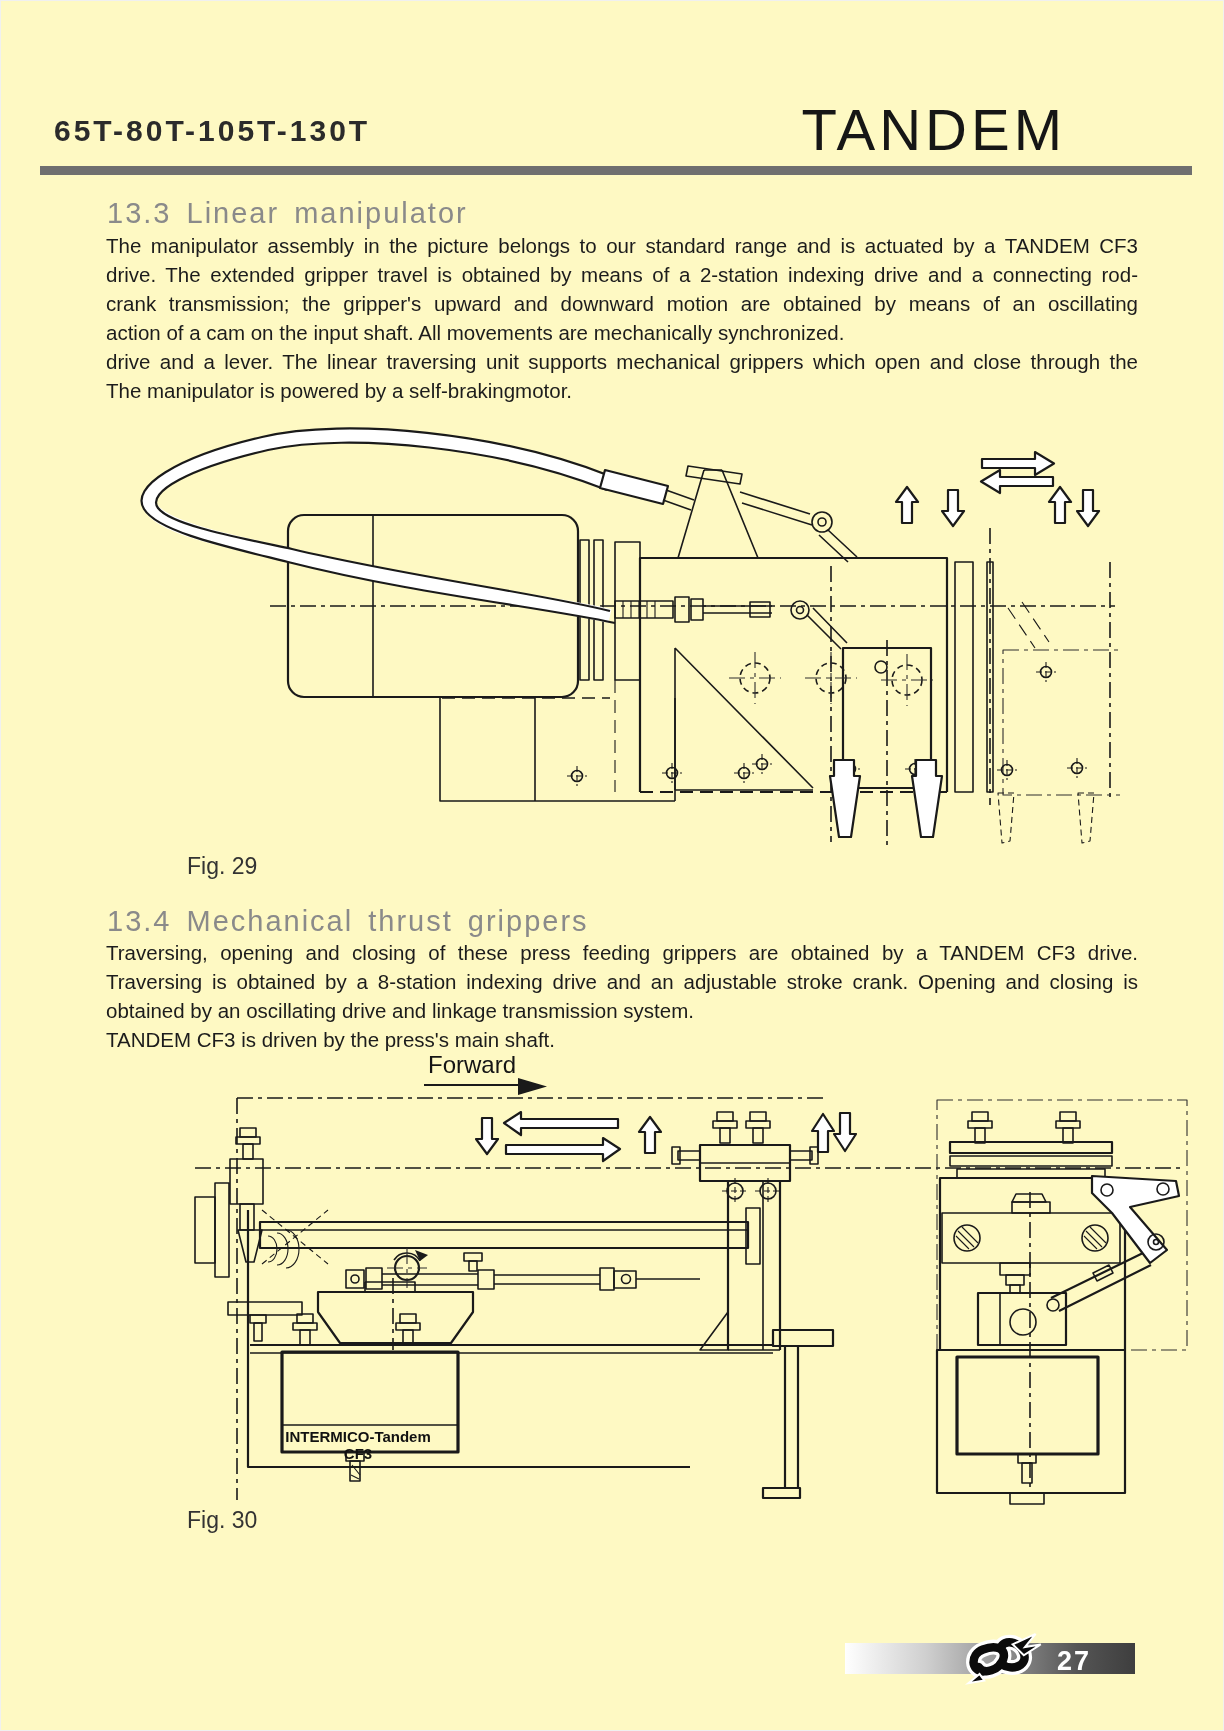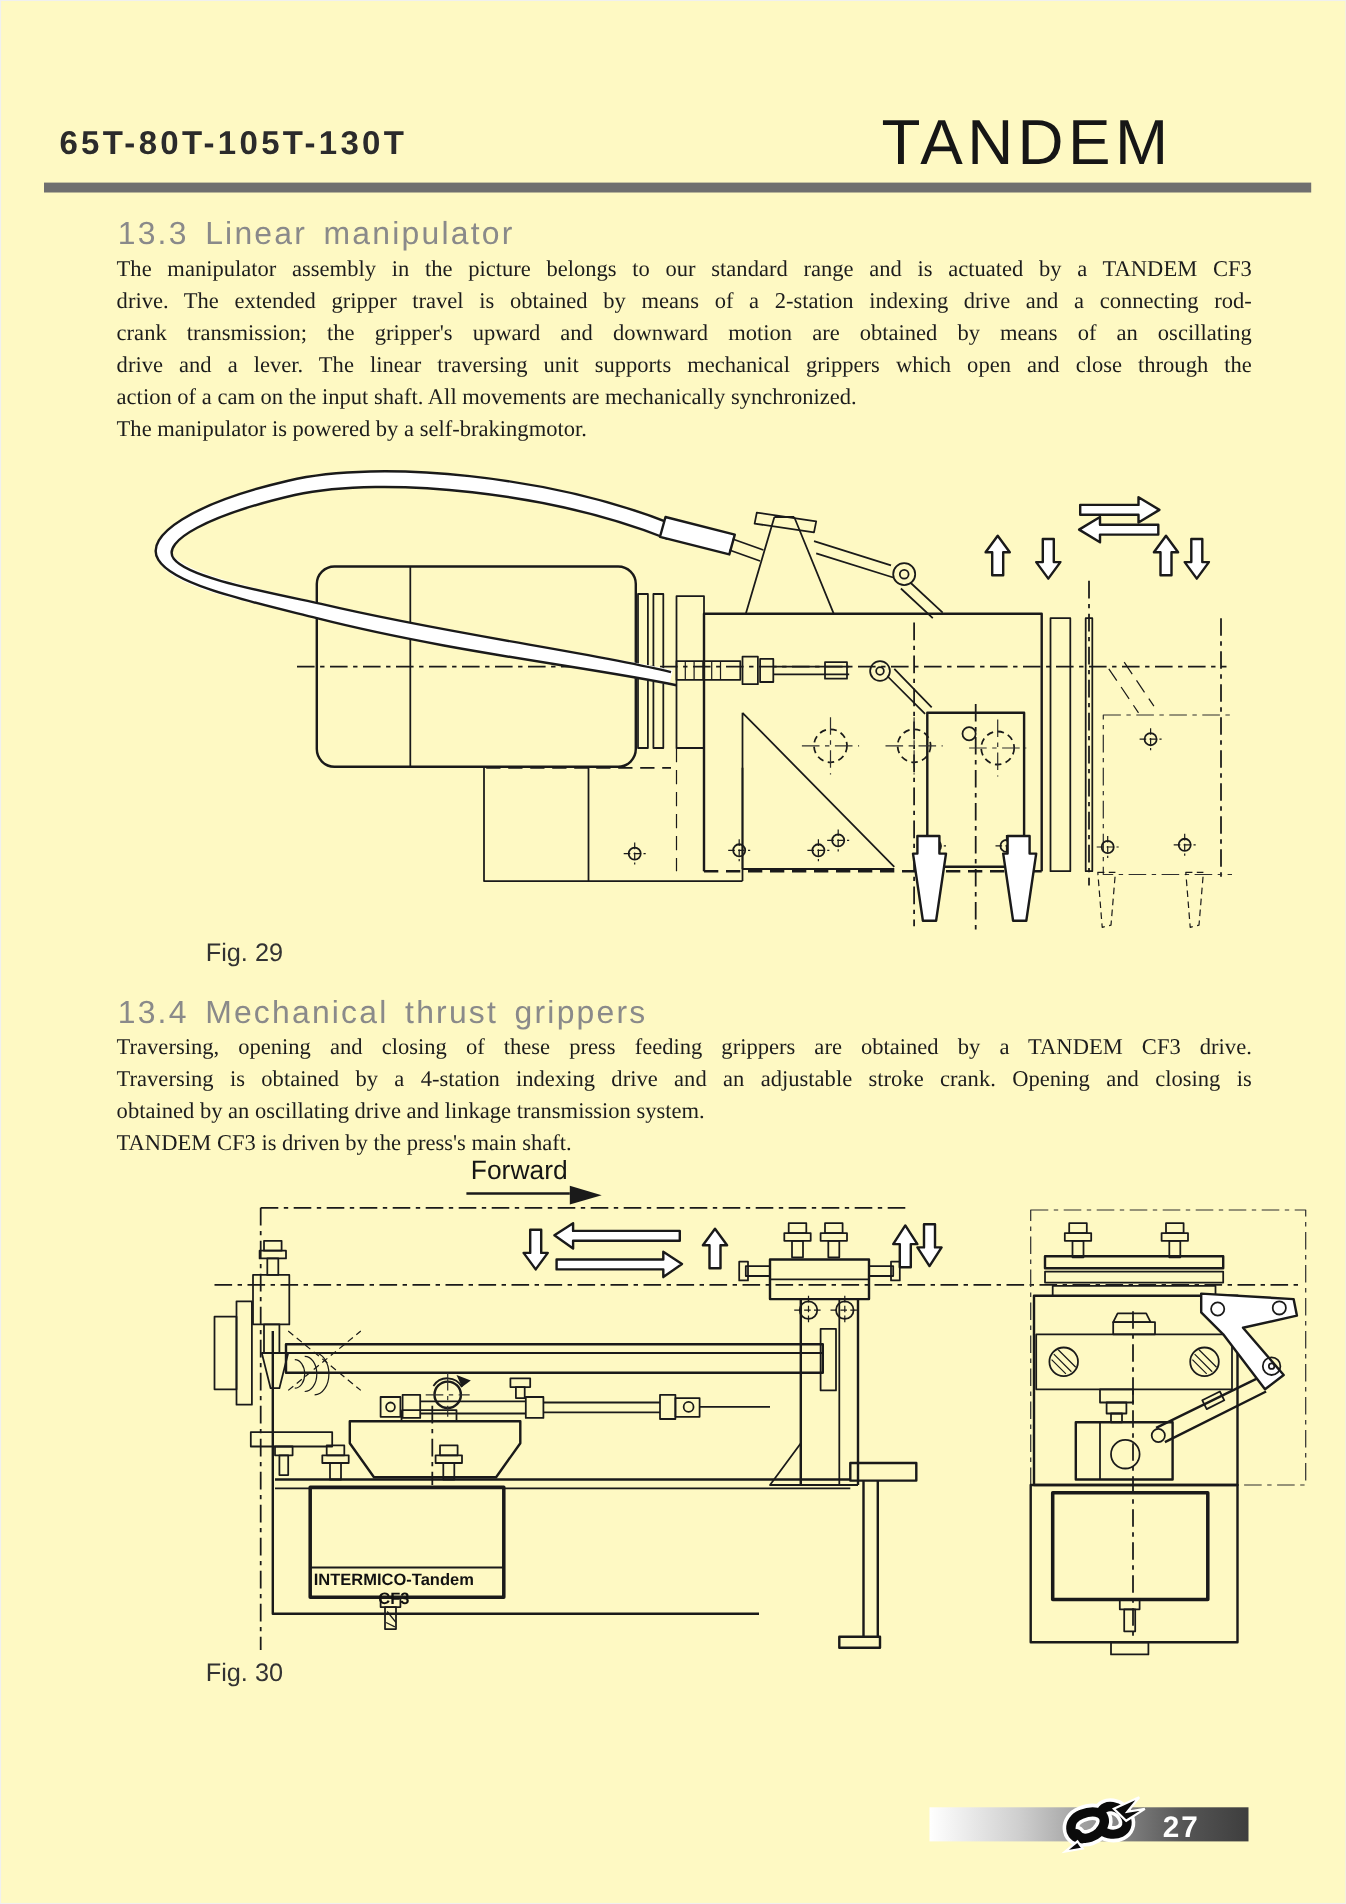--- a/index.html
+++ b/index.html
@@ -8,21 +8,21 @@
         box-shadow:inset 0 0 0 1px #f0f0f0;}
   .abs{position:absolute;}
   .model{left:54px;top:114px;font-size:30px;font-weight:700;letter-spacing:3px;
          color:#2b2b2b;}
   .brand{right:158px;top:96px;font-size:58px;font-weight:400;letter-spacing:4px;
          color:#161616;}
   .rule{left:40px;top:166px;width:1152px;height:9px;background:#6f6f6f;}
   .h{font-size:29px;font-weight:400;letter-spacing:2px;word-spacing:5px;color:#8a8a8a;}
   .h1pos{left:107px;top:197px;}
   .h2pos{left:107px;top:905px;}
-  .body{left:106px;width:1032px;font-size:20.5px;line-height:29px;color:#1c1c1c;font-family:Liberation Serif, serif;}
+  .body{left:106px;width:1032px;font-size:20.5px;line-height:29px;color:#1c1c1c;}
   .p1pos{top:231px;}
   .p2pos{top:938px;}
   .jline{white-space:nowrap;overflow:hidden;height:29px;}
   .jline.just{text-align:justify;text-align-last:justify;text-justify:inter-word;}
   .caption{font-size:23px;color:#333;}
   .cap29{left:187px;top:853px;}
   .cap30{left:187px;top:1507px;}
   .forward{left:428px;top:1051px;font-size:24px;color:#151515;}
   .unitlabel{left:284px;top:1428px;width:148px;font-size:15px;font-weight:700;
              text-align:center;color:#111;}
@@ -53,22 +53,22 @@
 
   <div class="abs model">65T-80T-105T-130T</div>
   <div class="abs brand">TANDEM</div>
   <div class="abs rule"></div>
 
   <div class="abs h h1pos">13.3 Linear manipulator</div>
   <div class="abs body p1pos">
       <div class="jline just">The manipulator assembly in the picture belongs to our standard range and is actuated by a TANDEM CF3</div>
       <div class="jline just">drive. The extended gripper travel is obtained by means of a 2-station indexing drive and a connecting rod-</div>
       <div class="jline just">crank transmission; the gripper's upward and downward motion are obtained by means of an oscillating</div>
+      <div class="jline">action of a cam on the input shaft. All movements are mechanically synchronized.</div>
       <div class="jline just">drive and a lever. The linear traversing unit supports mechanical grippers which open and close through the</div>
-      <div class="jline">action of a cam on the input shaft. All movements are mechanically synchronized.</div>
       <div class="jline">The manipulator is powered by a self-brakingmotor.</div>
     </div>
 
   <svg class="abs fig" style="left:110px;top:380px;" width="1010" height="480" viewBox="0 0 1010 480">
     <defs>
       <g id="bx">
           <circle r="5.5"></circle>
           <path class="thin" d="M0,-10 V10 M-10,0 H10" stroke-dasharray="6 3"></path>
         </g>
       <g id="bolt">
@@ -184,21 +184,21 @@
       <path class="fw w2" d="M495,90 L558,106 L553,124 L490,108 Z"></path>
       <path d="M556,110 L584,120 M553,120 L581,130"></path>
     </g>
   </svg>
 
   <div class="abs caption cap29">Fig. 29</div>
 
   <div class="abs h h2pos">13.4 Mechanical thrust grippers</div>
   <div class="abs body p2pos">
       <div class="jline just">Traversing, opening and closing of these press feeding grippers are obtained by a TANDEM CF3 drive.</div>
-      <div class="jline just">Traversing is obtained by a 4-station indexing drive and an adjustable stroke crank. Opening and closing is</div>
+      <div class="jline just">Traversing is obtained by a 8-station indexing drive and an adjustable stroke crank. Opening and closing is</div>
       <div class="jline">obtained by an oscillating drive and linkage transmission system.</div>
       <div class="jline">TANDEM CF3 is driven by the press's main shaft.</div>
     </div>
 
   <div class="abs forward">Forward</div>
 
   <svg class="abs fig" style="left:180px;top:1050px;" width="1010" height="460" viewBox="0 0 1010 460">
 
     <g class="cl">
       <path d="M15,118 H1000"></path>

